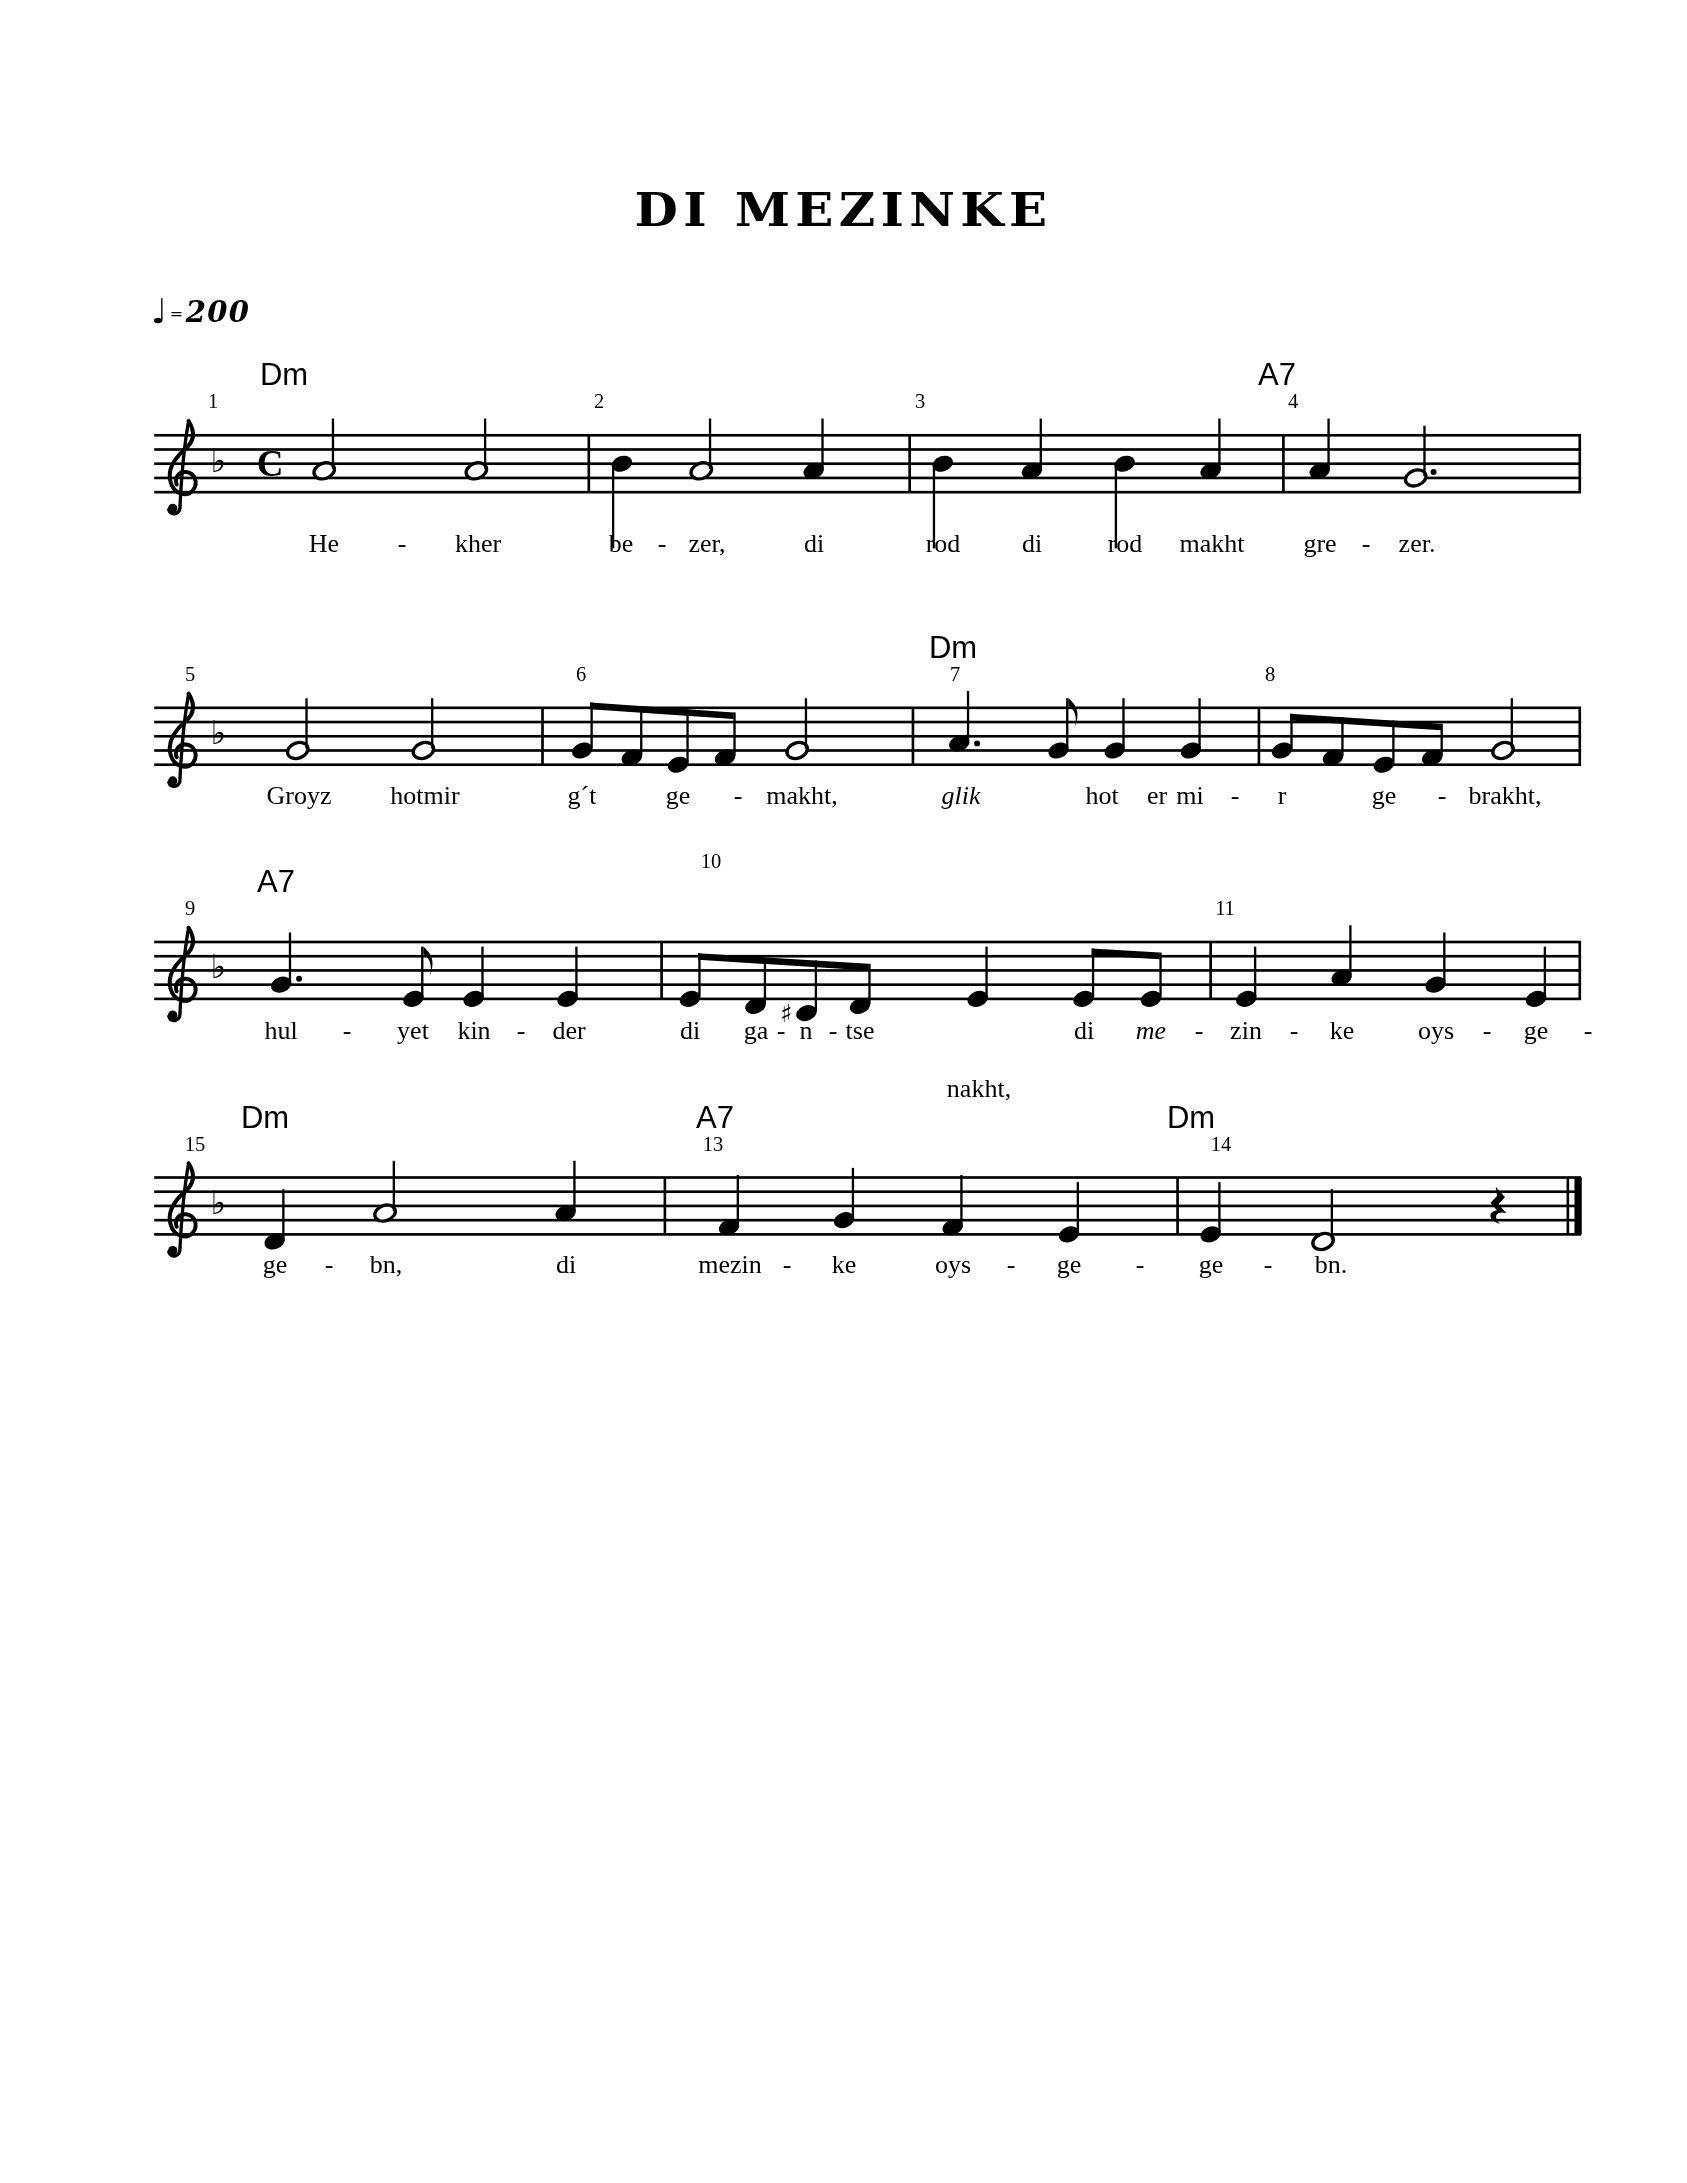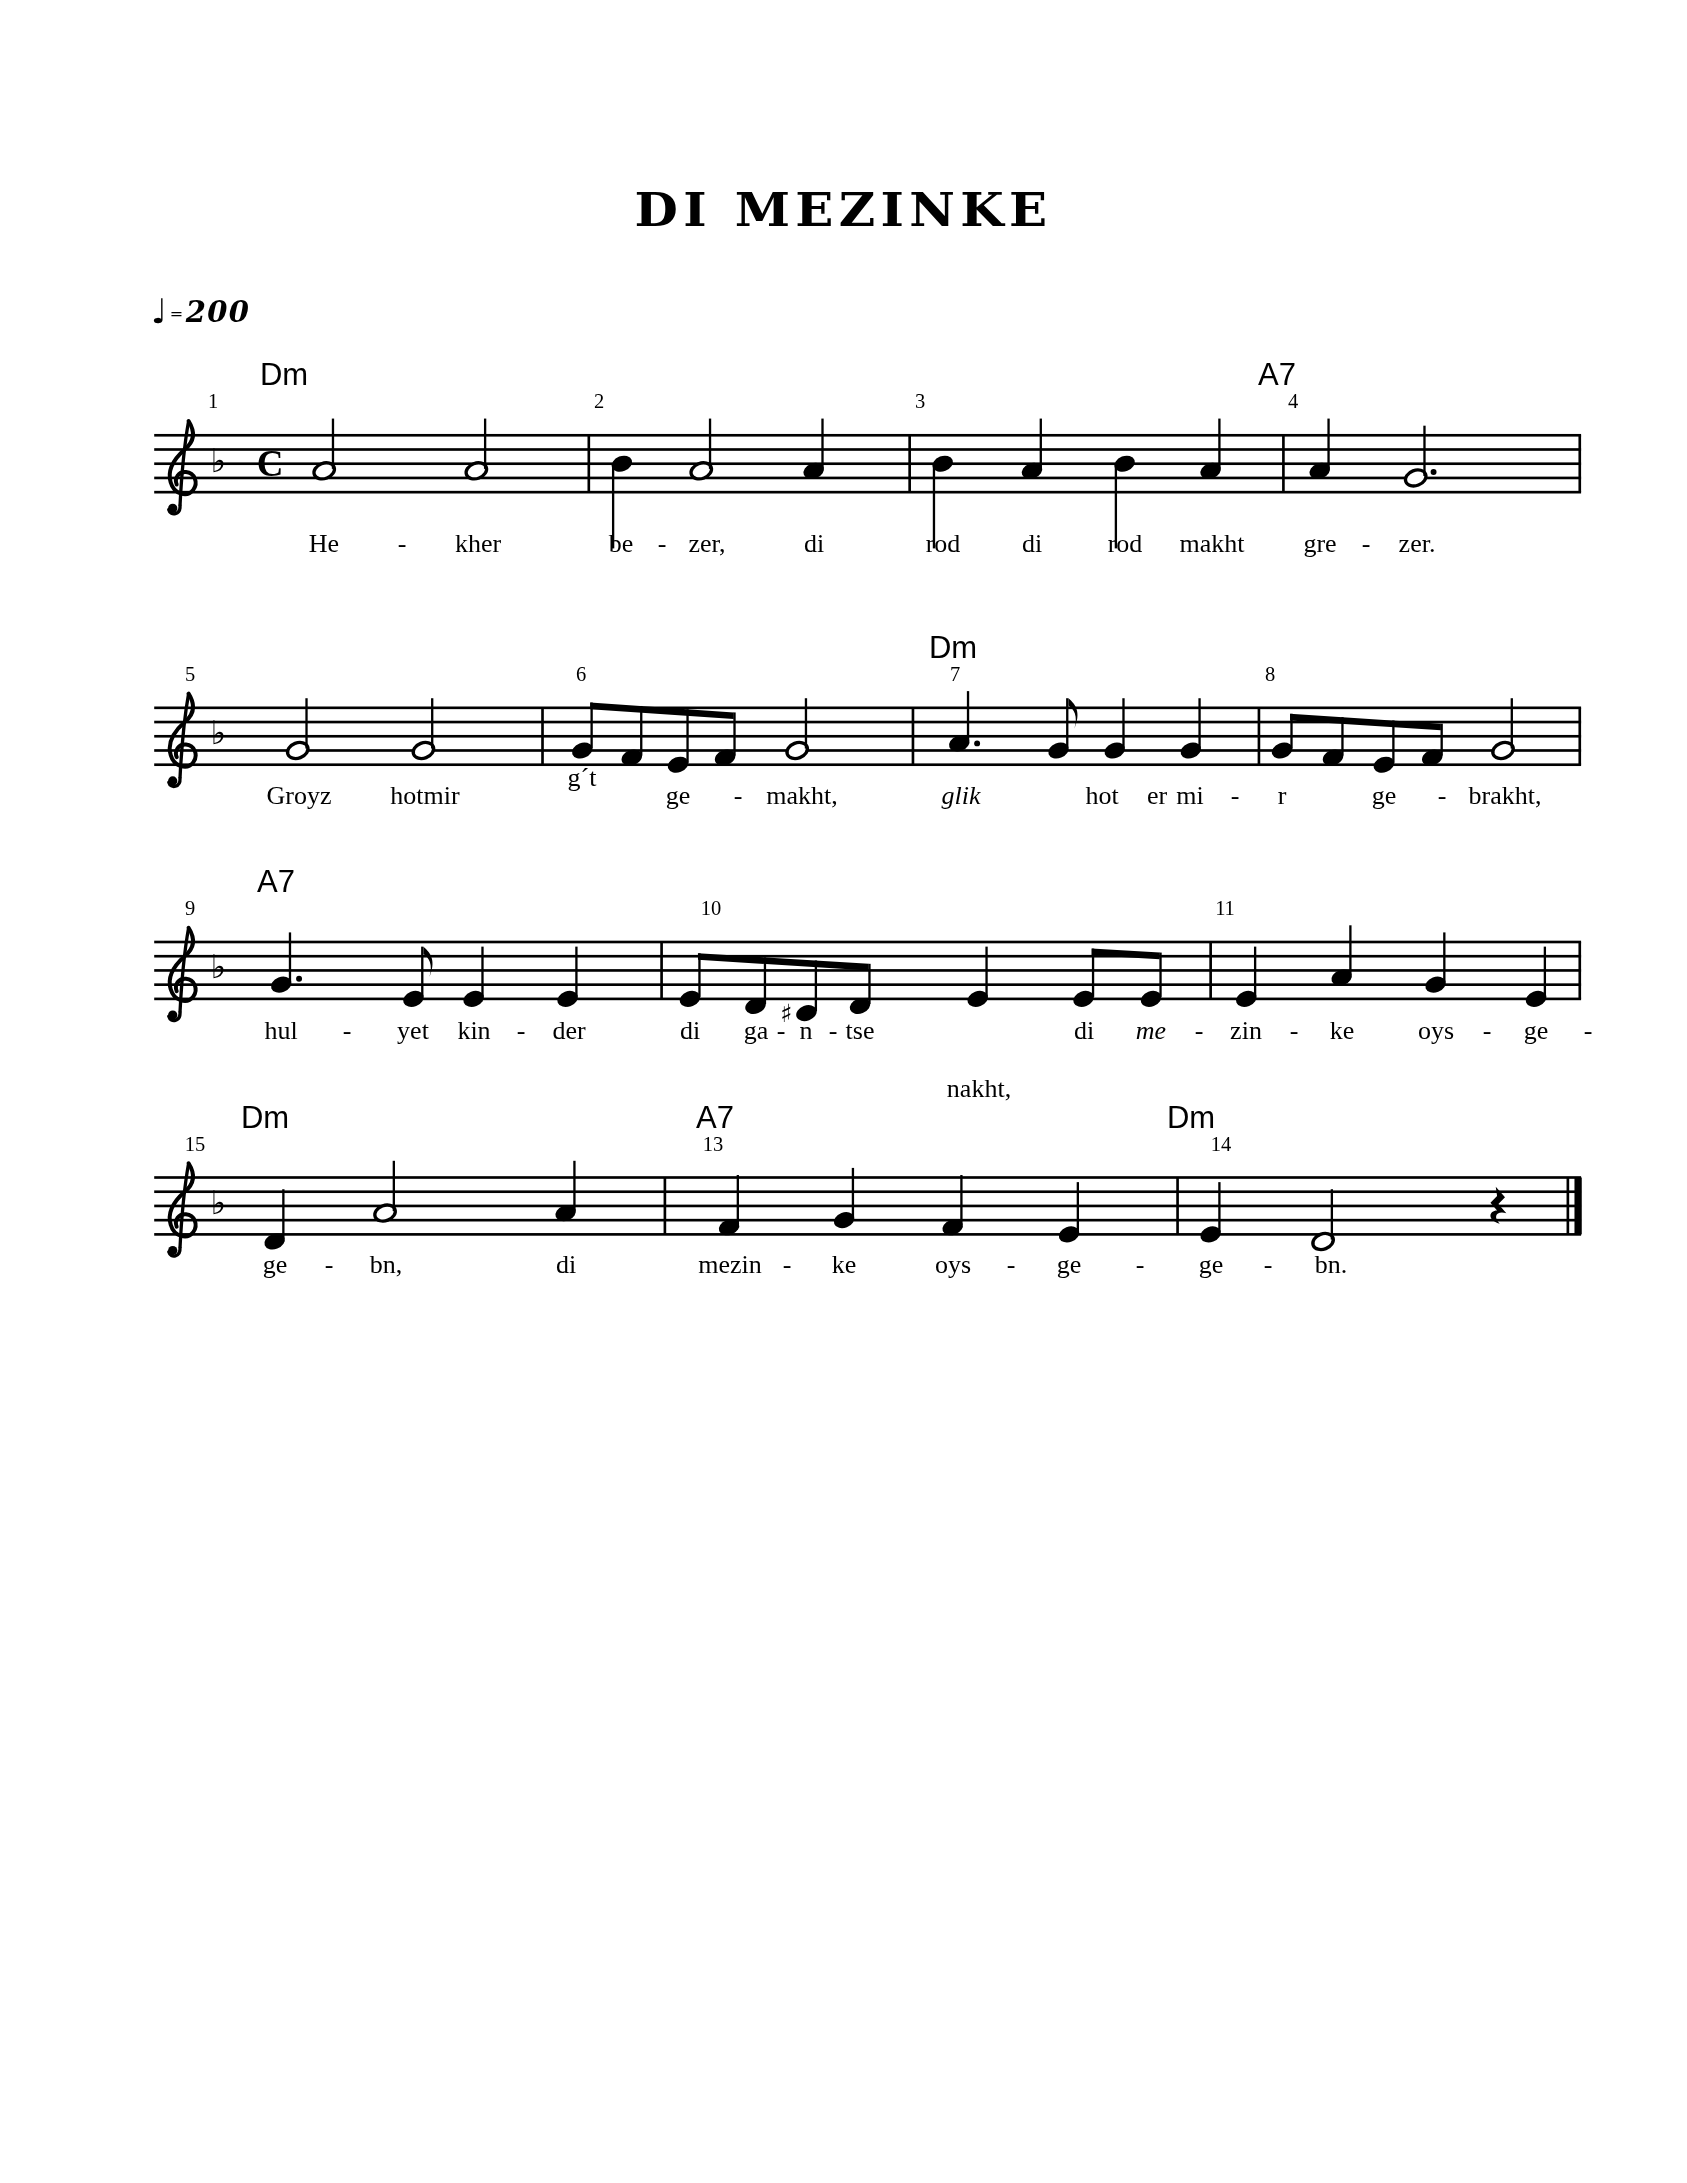--- a/index.html
+++ b/index.html
@@ -227,36 +227,36 @@
       <div class="syl" style="left: 1320px; top: 529px;">gre</div>
       <div class="syl" style="left: 1366px; top: 529px;">-</div>
       <div class="syl" style="left: 1417px; top: 529px;">zer.</div>
       <div class="chord" style="left: 953px; top: 630px;">Dm</div>
       <div class="mnum" style="left: 190px; top: 663px;">5</div>
       <div class="mnum" style="left: 581px; top: 663px;">6</div>
       <div class="mnum" style="left: 955px; top: 663px;">7</div>
       <div class="mnum" style="left: 1270px; top: 663px;">8</div>
       <div class="syl" style="left: 299px; top: 781px;">Groyz</div>
       <div class="syl" style="left: 425px; top: 781px;">hotmir</div>
-      <div class="syl" style="left: 582px; top: 763px;">g´t</div>
+      <div class="syl" style="left: 582px; top: 781px;">g´t</div>
       <div class="syl" style="left: 678px; top: 781px;">ge</div>
       <div class="syl" style="left: 738px; top: 781px;">-</div>
       <div class="syl" style="left: 802px; top: 781px;">makht,</div>
       <div class="syl" style="left: 961px; top: 781px; font-style: italic;">glik</div>
       <div class="syl" style="left: 1059px; top: 781px; margin-left: 43px;">hot</div>
       <div class="syl" style="left: 1117px; top: 781px; margin-left: 40px;">er</div>
       <div class="syl" style="left: 1190px; top: 781px;">mi</div>
       <div class="syl" style="left: 1235px; top: 781px;">-</div>
       <div class="syl" style="left: 1282px; top: 781px;">r</div>
       <div class="syl" style="left: 1384px; top: 781px;">ge</div>
       <div class="syl" style="left: 1442px; top: 781px;">-</div>
       <div class="syl" style="left: 1505px; top: 781px;">brakht,</div>
       <div class="chord" style="left: 276px; top: 864px;">A7</div>
       <div class="mnum" style="left: 190px; top: 897px;">9</div>
-      <div class="mnum" style="left: 711px; top: 897px;">10</div>
+      <div class="mnum" style="left: 711px; top: 850px;">10</div>
       <div class="mnum" style="left: 1225px; top: 897px;">11</div>
       <div class="syl" style="left: 281px; top: 1016px;">hul</div>
       <div class="syl" style="left: 347px; top: 1016px;">-</div>
       <div class="syl" style="left: 413px; top: 1016px;">yet</div>
       <div class="syl" style="left: 474px; top: 1016px;">kin</div>
       <div class="syl" style="left: 521px; top: 1016px;">-</div>
       <div class="syl" style="left: 569px; top: 1016px;">der</div>
       <div class="syl" style="left: 690px; top: 1016px;">di</div>
       <div class="syl" style="left: 756px; top: 1016px;">ga</div>
       <div class="syl" style="left: 781px; top: 1016px;">-</div>

